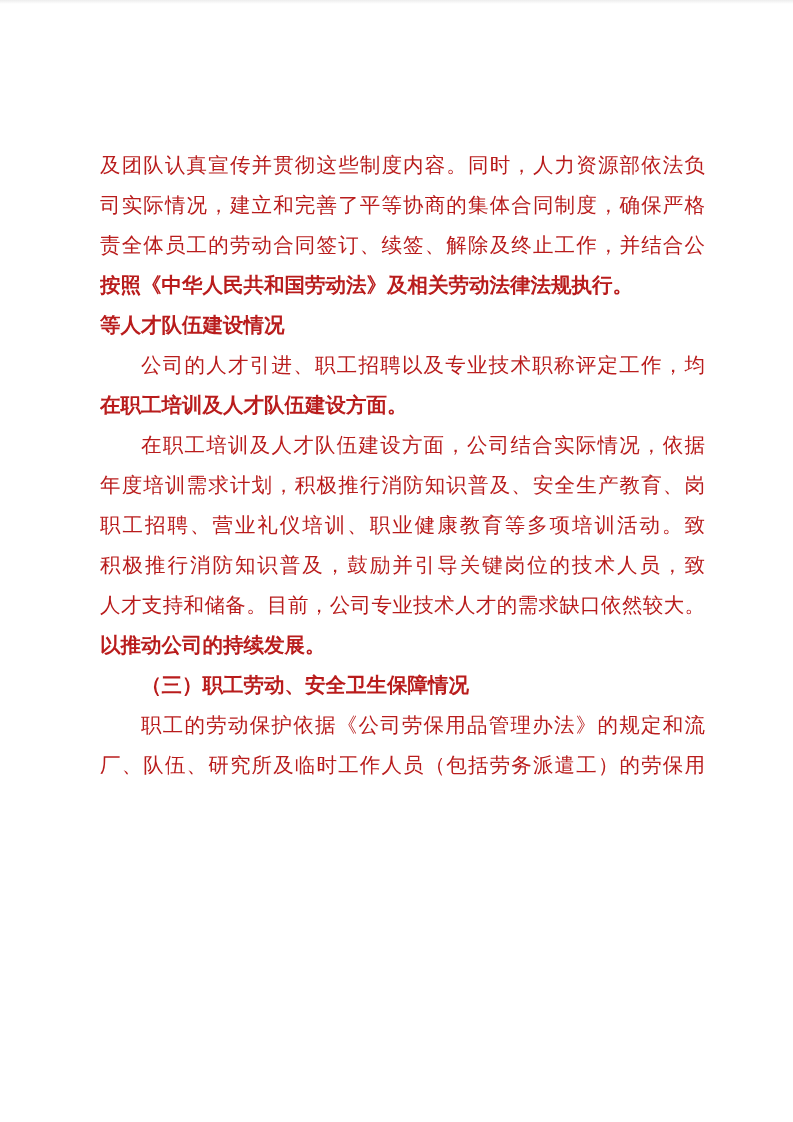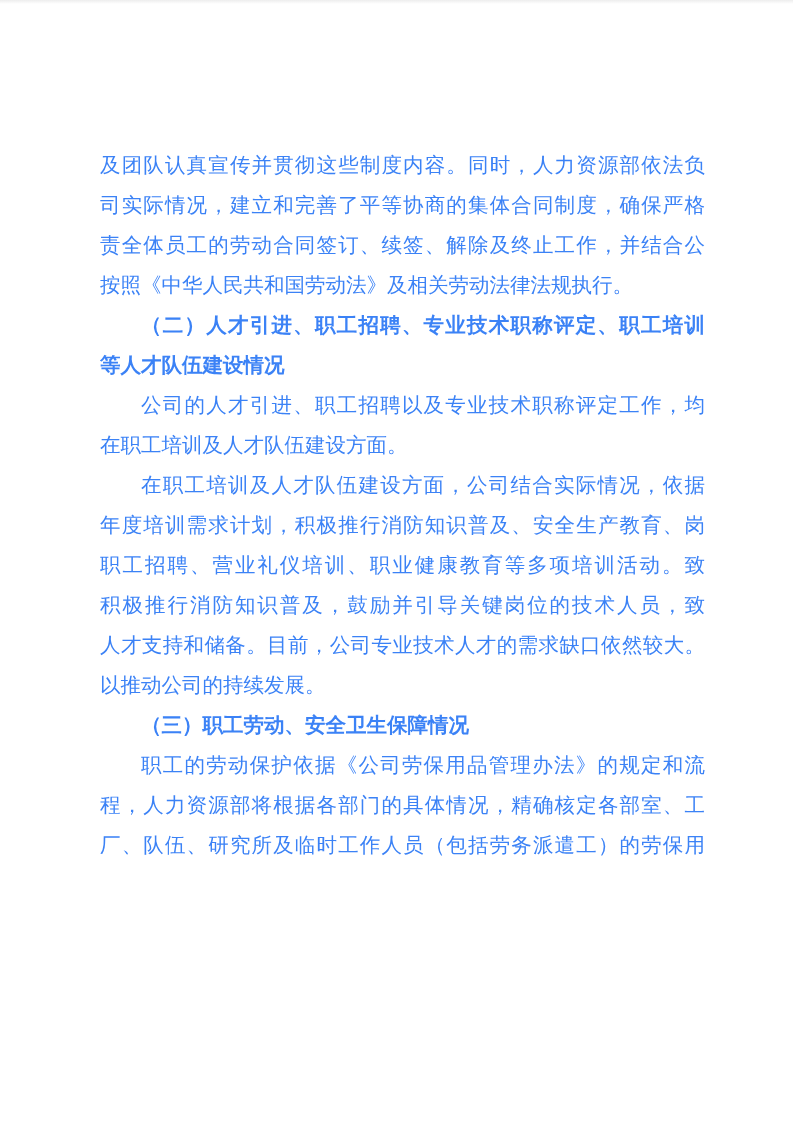--- a/index.html
+++ b/index.html
@@ -23,66 +23,65 @@
     position: absolute;
     top: 0; left: 0; right: 0;
     height: 4px;
     background: linear-gradient(#ededed, #ffffff);
   }
   .text-block {
     position: absolute;
     left: 100px;
     top: 145px;
     width: 605px;
-    color: #3b82f6;
+    color: #b91c1c;
     font-size: 20.5px;
     line-height: 40px;
     letter-spacing: 0;
   }
   .line {
     height: 40px;
     overflow: hidden;
     text-align: justify;
     text-align-last: justify;
     white-space: normal;
   }
   .line.para-end {
     text-align-last: left;
+    font-weight: bold;
   }
   .line.indent {
     text-indent: 2em;
   }
   .line.bold {
     font-weight: bold;
   }
 </style>
 </head>
 <body>
 
 <div class="page">
   <div class="page-top-edge"></div>
 
   <div class="text-block">
     <div class="line">及团队认真宣传并贯彻这些制度内容。同时，人力资源部依法负</div>
     <div class="line">司实际情况，建立和完善了平等协商的集体合同制度，确保严格</div>
     <div class="line">责全体员工的劳动合同签订、续签、解除及终止工作，并结合公</div>
     <div class="line para-end">按照《中华人民共和国劳动法》及相关劳动法律法规执行。</div>
 
-    <div class="line bold indent">（二）人才引进、职工招聘、专业技术职称评定、职工培训</div>
     <div class="line bold para-end">等人才队伍建设情况</div>
 
     <div class="line indent">公司的人才引进、职工招聘以及专业技术职称评定工作，均</div>
     <div class="line para-end">在职工培训及人才队伍建设方面。</div>
 
     <div class="line indent">在职工培训及人才队伍建设方面，公司结合实际情况，依据</div>
     <div class="line">年度培训需求计划，积极推行消防知识普及、安全生产教育、岗</div>
     <div class="line">职工招聘、营业礼仪培训、职业健康教育等多项培训活动。致</div>
     <div class="line">积极推行消防知识普及，鼓励并引导关键岗位的技术人员，致</div>
     <div class="line">人才支持和储备。目前，公司专业技术人才的需求缺口依然较大。</div>
     <div class="line para-end">以推动公司的持续发展。</div>
 
     <div class="line bold indent para-end">（三）职工劳动、安全卫生保障情况</div>
 
     <div class="line indent">职工的劳动保护依据《公司劳保用品管理办法》的规定和流</div>
-    <div class="line">程，人力资源部将根据各部门的具体情况，精确核定各部室、工</div>
     <div class="line">厂、队伍、研究所及临时工作人员（包括劳务派遣工）的劳保用</div>
   </div>
 </div>
 
 </body></html>

